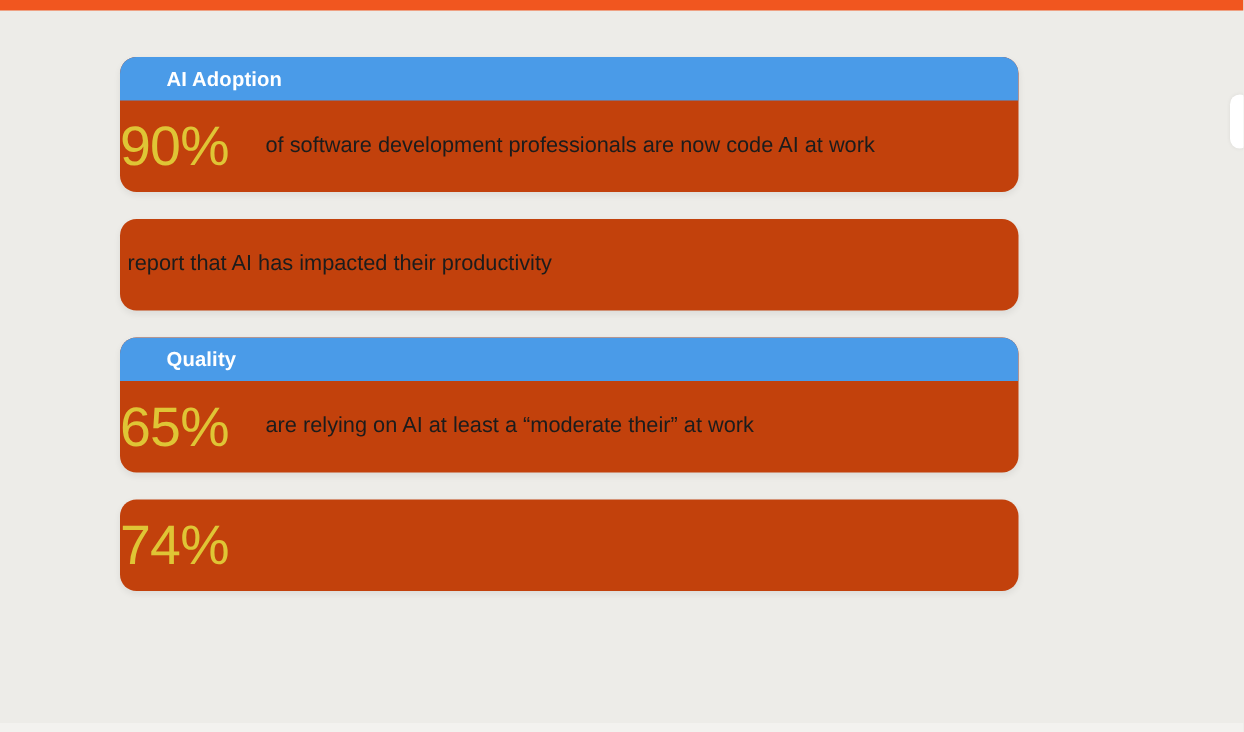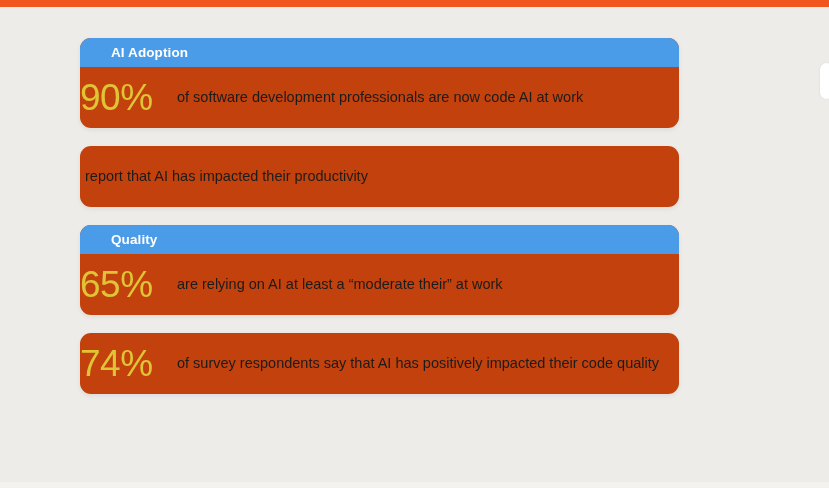--- a/index.html
+++ b/index.html
@@ -143,21 +143,20 @@
     </div>
     <div class="card-body">
       <span class="stat-percent">65%</span>
       <span class="stat-description">are relying on AI at least a “moderate their” at work</span>
     </div>
   </div>
 
   <div class="stat-card">
     <div class="card-body">
       <span class="stat-percent">74%</span>
-      <span class="stat-description">of survey respondents say that AI has positively impacted their code quality</span>
     </div>
   </div>
 
 </div>
 
 <div id="scrollbar-track">
   <div id="scrollbar-thumb"></div>
 </div>
 
 <div id="bottom-strip"></div>

